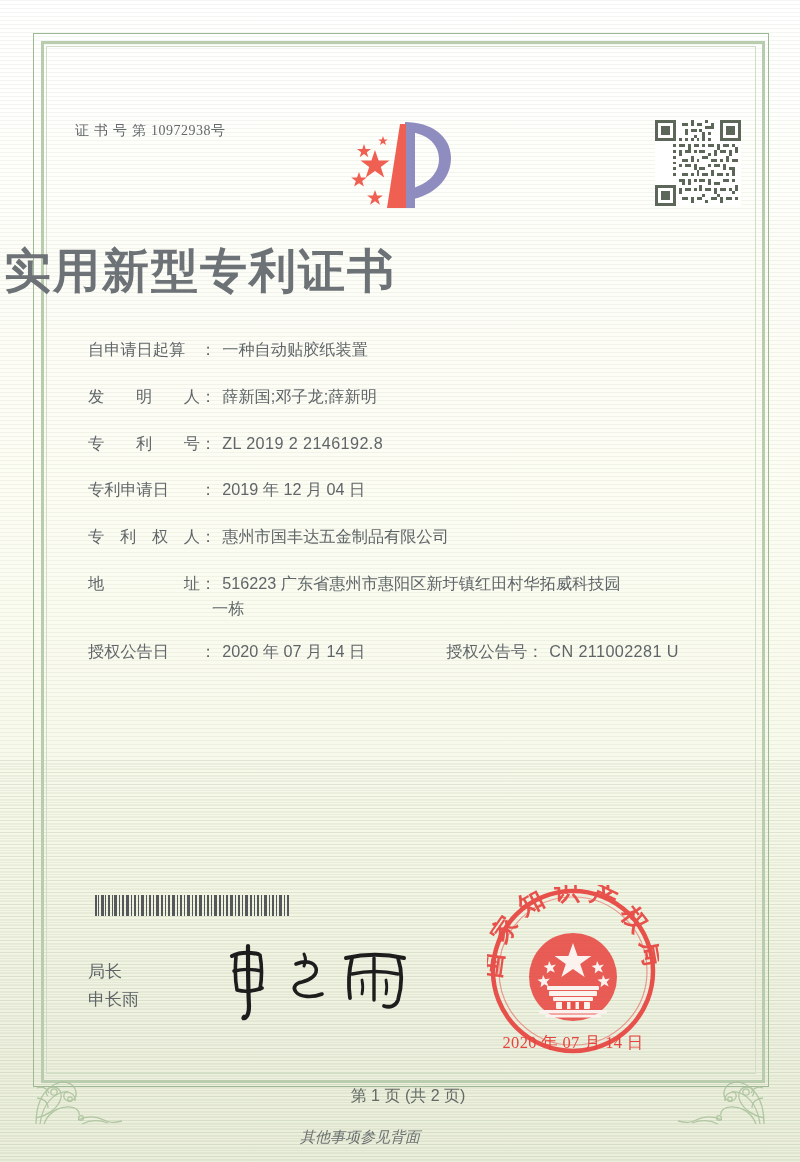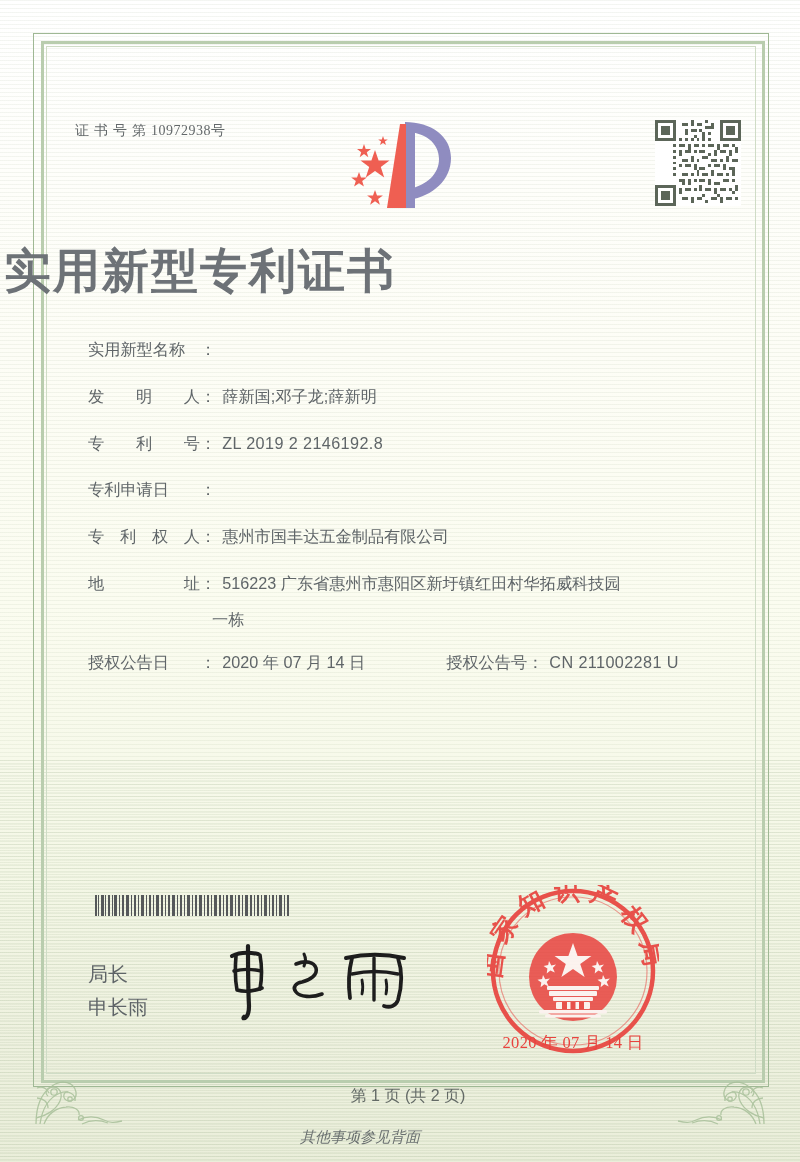--- a/index.html
+++ b/index.html
@@ -170,21 +170,21 @@
   .frow.two-col .fvalue { flex: 0 0 auto; min-width: 210px; }
   .flabel2 {
     flex: 0 0 auto;
     white-space: nowrap;
     padding-left: 14px;
     font-family: "Liberation Sans", "DejaVu Sans", sans-serif;
   }
   .addr-line2 {
     padding-left: 124px;
     font-size: 16.2px;
-    margin-top: 13px;
+    margin-top: 2px;
     margin-bottom: 19px;
     font-family: "Liberation Sans", "DejaVu Sans", sans-serif;
   }
 
   
   .body-text {
     position: absolute;
     left: 88px; top: 688px;
     width: 622px;
     color: #63686b;
@@ -204,21 +204,21 @@
     position: absolute;
     left: 95px; top: 895px;
     width: 196px; height: 21px;
   }
 
   
   .sig-block {
     position: absolute;
     left: 88px; top: 958px;
     color: #5f6568;
-    font-size: 20px;
+    font-size: 17px;
     line-height: 1.65;
     font-family: "Liberation Sans", "DejaVu Sans", sans-serif;
   }
   .sig-hand {
     position: absolute;
     left: 218px; top: 940px;
     width: 205px; height: 85px;
   }
 
   
@@ -452,22 +452,23 @@
             <rect x="26" y="24" width="1" height="1"></rect>
         </g>
       </svg>
     </div>
 
     <div class="title">实用新型专利证书</div>
 
     <div class="fields">
 
       <div class="frow">
-        <span class="flabel tight">实用新型名称</span>
-        <span class="fcolon">：</span>
+        <span class="flabel tight">自申请日起算</span>
+        <span class="fcolon">：</span>
+        <span class="fvalue">一种自动贴胶纸装置</span>
       </div>
 
       <div class="frow">
         <span class="flabel">
           <span>发</span>
           <span>明</span>
           <span>人</span>
         </span>
         <span class="fcolon">：</span>
         <span class="fvalue">薛新国;邓子龙;薛新明</span>
@@ -479,20 +480,21 @@
           <span>利</span>
           <span>号</span>
         </span>
         <span class="fcolon">：</span>
         <span class="fvalue mono-ish">ZL 2019 2 2146192.8</span>
       </div>
 
       <div class="frow">
         <span class="flabel tight">专利申请日</span>
         <span class="fcolon">：</span>
+        <span class="fvalue">2019 年 12 月 04 日</span>
       </div>
 
       <div class="frow">
         <span class="flabel">
           <span>专</span>
           <span>利</span>
           <span>权</span>
           <span>人</span>
         </span>
         <span class="fcolon">：</span>

